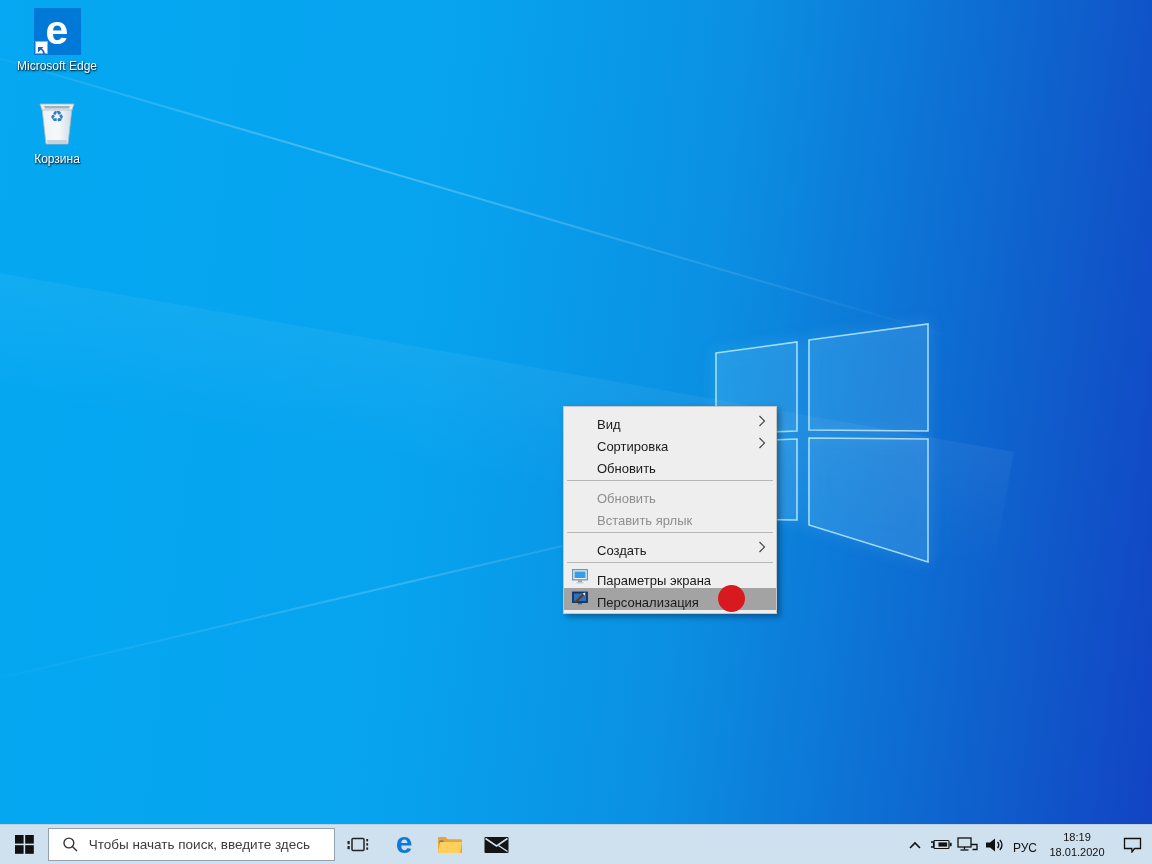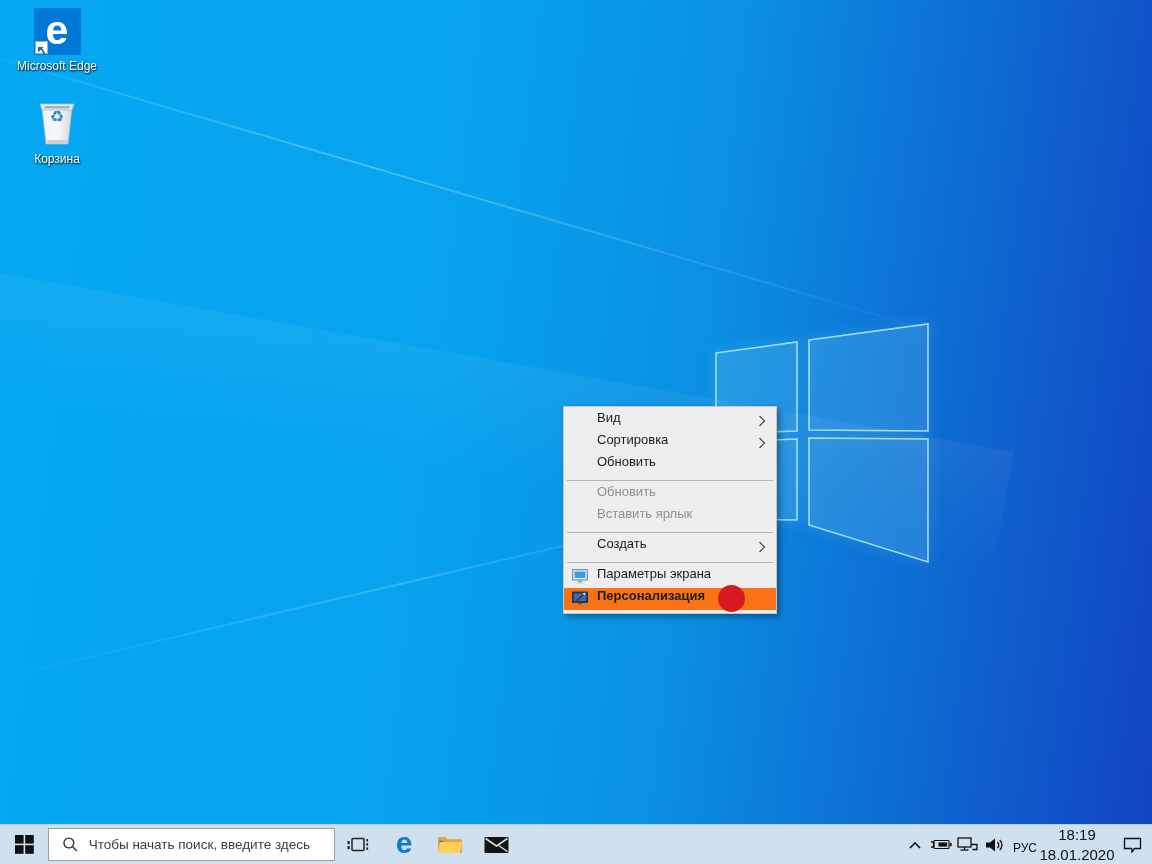--- a/index.html
+++ b/index.html
@@ -28,23 +28,23 @@
   .edge-tile { position:relative; width:47px; height:47px; background:#0078d7; display:flex; align-items:center; justify-content:center; }
   .edge-e { color:#fff; font-size:41px; font-weight:bold; line-height:1; margin-top:-3px; }
   .shortcut-ovl { position:absolute; left:1px; bottom:1px; width:13px; height:13px; background:#fff; border:1px solid #9fb0bd; }
   .bin-wrap { position:relative; width:44px; height:50px; }
   .bin-glyph { position:absolute; left:0; top:9px; width:44px; text-align:center; font-size:16px; color:#2e7bd3;
                font-family:"DejaVu Sans","Liberation Sans",sans-serif; }
 
   
   .cmenu { position:absolute; left:563px; top:406px; width:214px; background:#eeeeee;
            border:1px solid #c6c6c6; box-shadow:3px 3px 6px rgba(0,0,0,0.35); padding:3px 0; font-size:13px; color:#1b1b1b; }
-  .mi { position:relative; height:22px; display:flex; align-items:flex-start; padding-left:33px; padding-right:40px; }
+  .mi { position:relative; height:22px; display:flex; align-items:flex-end; padding-left:33px; padding-right:40px; }
   .mi-disabled { color:#8f8f8f; }
-  .mi-hot { background:#f97316;font-weight:bold; }
+  .mi-hot { background:#a3a3a3; }
   .mi-chev { position:absolute; right:10px; top:5px; }
   .mi-icn { position:absolute; left:8px; top:3px; }
   .msep { height:1px; background:#b6b6b6; margin:3.5px 3px; }
   .red-marker { position:absolute; left:154px; top:-3px; width:27px; height:27px; border-radius:50%; background:#d91920; }
 
   
   .taskbar { position:absolute; left:0; bottom:0; width:1152px; height:40px; background:#cfe0ee;
              border-top:1px solid #bdd0e2; display:flex; align-items:center; }
   .tb-start { width:48px; height:40px; display:flex; align-items:center; justify-content:center; }
   .tb-search { position:relative; width:287px; height:33px; background:#ffffff; border:1px solid #93a1ae;
@@ -52,21 +52,21 @@
   .tb-search input { border:none; outline:none; width:250px; font-size:13.5px; color:#222; background:transparent;
                      font-family:"Liberation Sans",sans-serif; }
   .tb-search input::placeholder { color:#3c3c3c; opacity:1; }
   .tb-search .mag { margin:0 10px 0 13px; }
   .tb-btn { width:46px; height:40px; display:flex; align-items:center; justify-content:center; }
   .tb-edge-e { color:#0c7ad8; font-size:30px; font-weight:bold; line-height:1; margin-top:-4px; }
   .tray { margin-left:auto; display:flex; align-items:center; height:40px; }
   .tray-btn { height:40px; display:flex; align-items:center; justify-content:center; }
   .w24{width:24px;} .w27{width:27px;} .w34{width:34px;}
   .tray-lang { font-size:12px; color:#111;margin-top:6px; }
-  .tray-clock { width:70px; text-align:center; font-size:15px; color:#111; line-height:1.3; }
+  .tray-clock { width:70px; text-align:center; font-size:11px; color:#111; line-height:1.3; }
   .tray-ac { width:40px; }
 </style>
 </head>
 <body>
 
 <div class="screen">
 
   <div class="beam beam1"></div>
   <div class="beam beam2"></div>
   <div class="beam beam3"></div>

